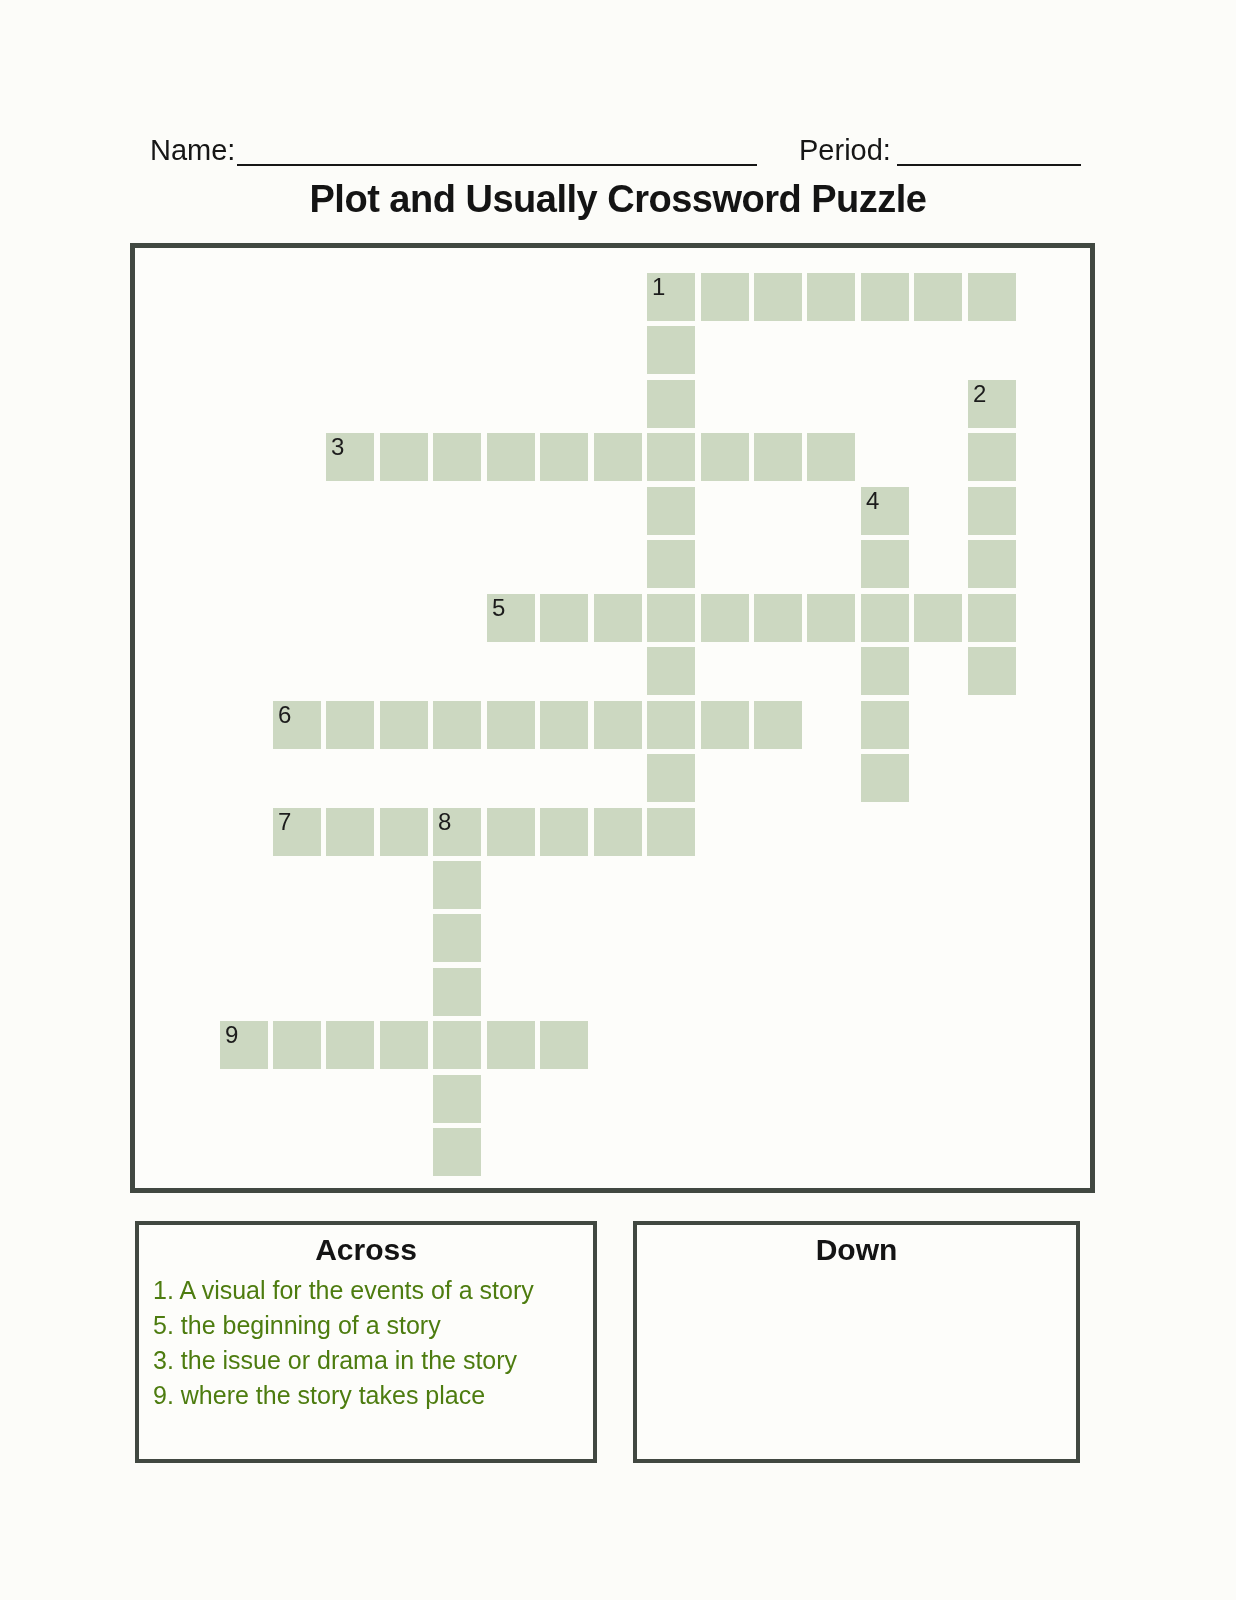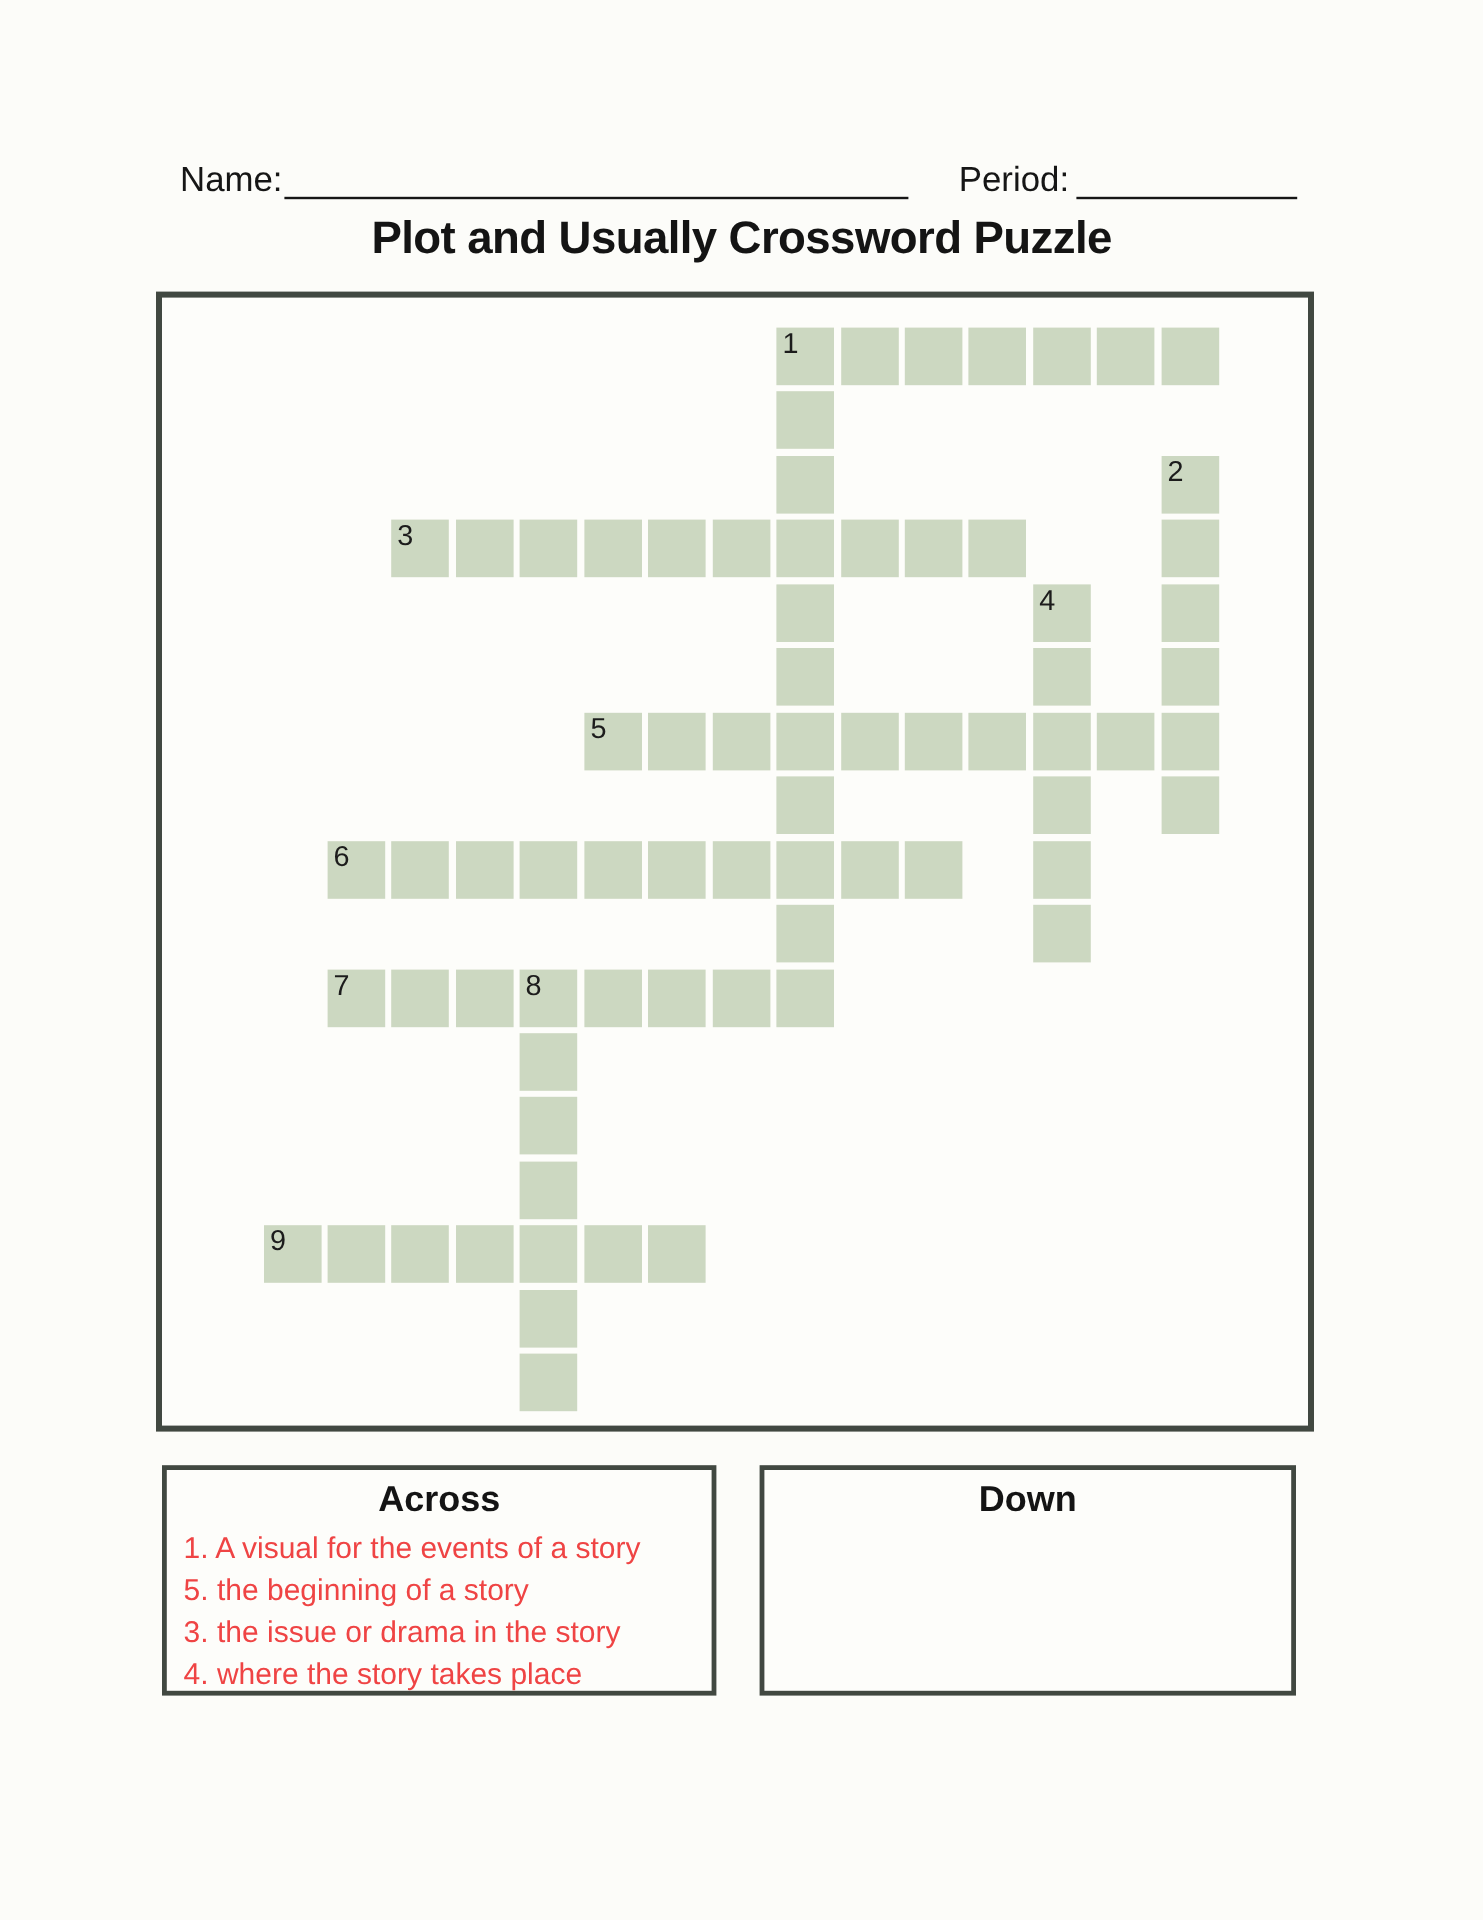--- a/index.html
+++ b/index.html
@@ -43,32 +43,32 @@
     font-size:24px;line-height:26px;
     color:#1c1c1c;
   }
 
   
   .clue-box{
     border:4px solid #414841;
     background:#fdfdfa;
     box-sizing:border-box;
     position:absolute;
-    top:1221px;height:192px;
+    top:1221px;height:242px;
   }
   .clue-box.across{left:135px;width:462px;}
   .clue-box.down{left:633px;width:447px;}
   .clue-title{
     text-align:center;
     font-size:30px;font-weight:bold;
     margin:8px 0 6px 0;color:#141414;
   }
   .clue-list{padding:0 16px 0 14px;}
   .clue{
-    font-size:25px;line-height:35px;color:#ef4444;
+    font-size:25px;line-height:35px;color:#4d7c0f;
     white-space:nowrap;
   }
   .clue.wrap{white-space:normal;}
   .clue.overflow{overflow:visible;}
 </style>
 </head>
 <body>
 
 <div class="abs field-label" style="left:150px;top:134px;">Name:</div>
 <div class="abs write-line" style="left:237px;top:164px;width:520px;"></div>
@@ -171,19 +171,19 @@
     <div class="cell" style="left: 298px; top: 827px;"></div>
     <div class="cell" style="left: 298px; top: 880px;"></div>
   </div>
 
 <div class="clue-box across">
   <div class="clue-title">Across</div>
   <div class="clue-list">
     <div class="clue">1. A visual for the events of a story</div>
     <div class="clue">5. the beginning of a story</div>
     <div class="clue">3. the issue or drama in the story</div>
-    <div class="clue">4. where the story takes place</div>
+    <div class="clue">9. where the story takes place</div>
   </div>
 </div>
 
 <div class="clue-box down">
   <div class="clue-title">Down</div>
 </div>
 
 </body></html>

